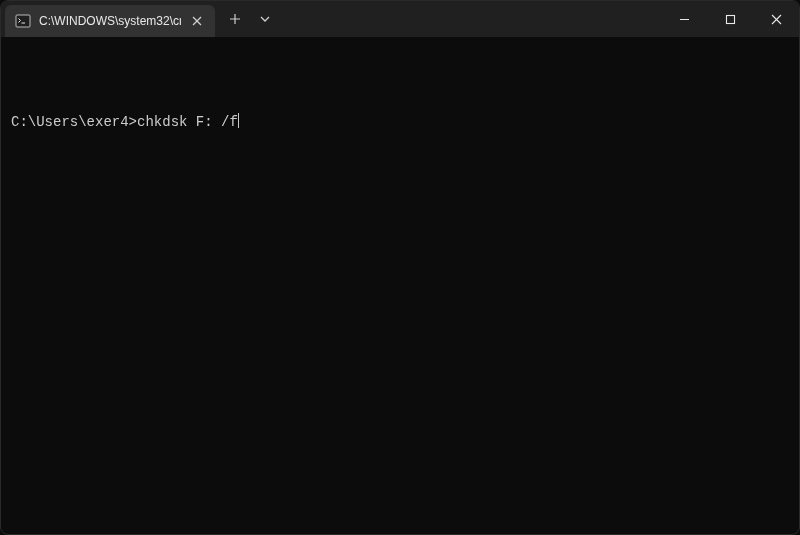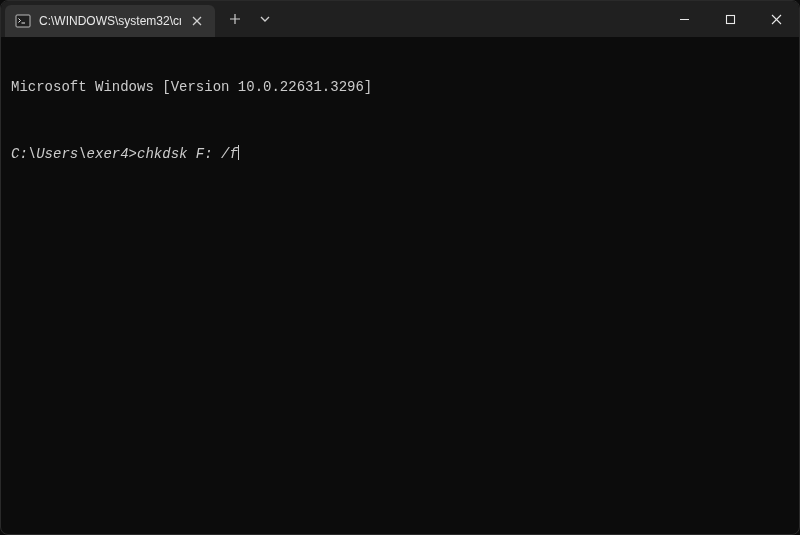--- a/index.html
+++ b/index.html
@@ -105,22 +105,21 @@
       font-size: 14px;
       line-height: 1.15;
       white-space: pre;
     }
     .term-line {
       display: block;
     }
     .prompt-line {
       display: flex;
       align-items: baseline;
-      margin-top: 16px;
-      font-style: italic;
+      margin-top: 32px;
     }
     .cursor {
       display: inline-block;
       width: 1px;
       height: 15px;
       background: #cccccc;
       vertical-align: text-bottom;
       margin-left: 0px;
       transform: translateY(2px);
     }
@@ -174,17 +173,16 @@
     <span class="win-btn">
       <svg width="11" height="11" viewBox="0 0 11 11">
         <line x1="1" y1="1" x2="10" y2="10" stroke="#e8e8e8" stroke-width="1.1"></line>
         <line x1="10" y1="1" x2="1" y2="10" stroke="#e8e8e8" stroke-width="1.1"></line>
       </svg>
     </span>
   </div>
 </div>
 
 <div class="terminal-body">
-  <span class="term-line">Microsoft Windows [Version 10.0.22631.3296]</span>
   <div class="prompt-line">
     <span>C:\Users\exer4&gt;</span><span>chkdsk F: /f</span><span class="cursor"></span>
   </div>
 </div>
 
 </body></html>

